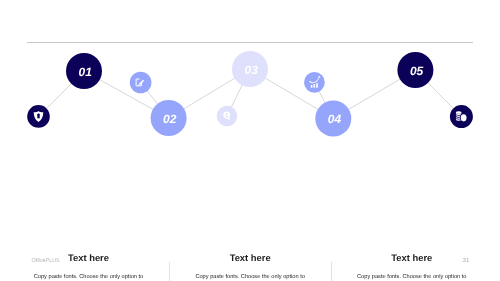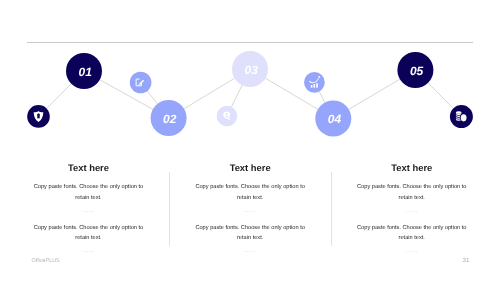--- a/index.html
+++ b/index.html
@@ -1,20 +1,20 @@
 <!DOCTYPE html>
 <html><head>
 <meta charset="utf-8">
 <style>
   html,body{margin:0;padding:0;}
   body{width:500px;height:281px;background:#ffffff;font-family:"Liberation Sans",sans-serif;overflow:hidden;position:relative;-webkit-font-smoothing:antialiased;text-rendering:geometricPrecision;}
   .slide{position:absolute;inset:0;width:440px;height:281px;background:#fff;will-change:transform;}
   .toprule{position:absolute;left:27px;top:42px;width:446px;height:1px;background:#c9c9c9;}
   #diagram{position:absolute;left:0;top:40px;width:500px;height:110px;}
-  .cols{position:absolute;left:7.68px;top:156px;width:484.95px;height:110px;display:flex;}
+  .cols{position:absolute;left:7.68px;top:136px;width:484.95px;height:110px;display:flex;align-items:flex-end;}
   .col{flex:1 1 0;position:relative;text-align:center;}
   .divider{position:absolute;top:15.7px;width:1px;height:74px;background:#e2e2e2;}
   .coltitle{position:absolute;left:0;right:0;top:6.1px;font-size:9.4px;font-weight:bold;color:#1c1c1c;margin:0;letter-spacing:0;line-height:12px;}
   .para{position:absolute;left:50%;transform:translateX(-50%);font-size:5.65px;color:#2b2b2b;line-height:10.5px;width:116px;}
   .para.p1{top:26.4px;}
   .para.p2{top:66.9px;}
   .dots{position:absolute;left:0;right:0;font-size:5.6px;color:#b7b7b7;letter-spacing:.35px;line-height:6px;}
   .dots.d1{top:52.2px;}
   .dots.d2{top:91.6px;}
   .footer-brand{position:absolute;left:31.6px;top:257.3px;font-size:5.4px;color:#b3b3b3;letter-spacing:0px;line-height:8px;}

